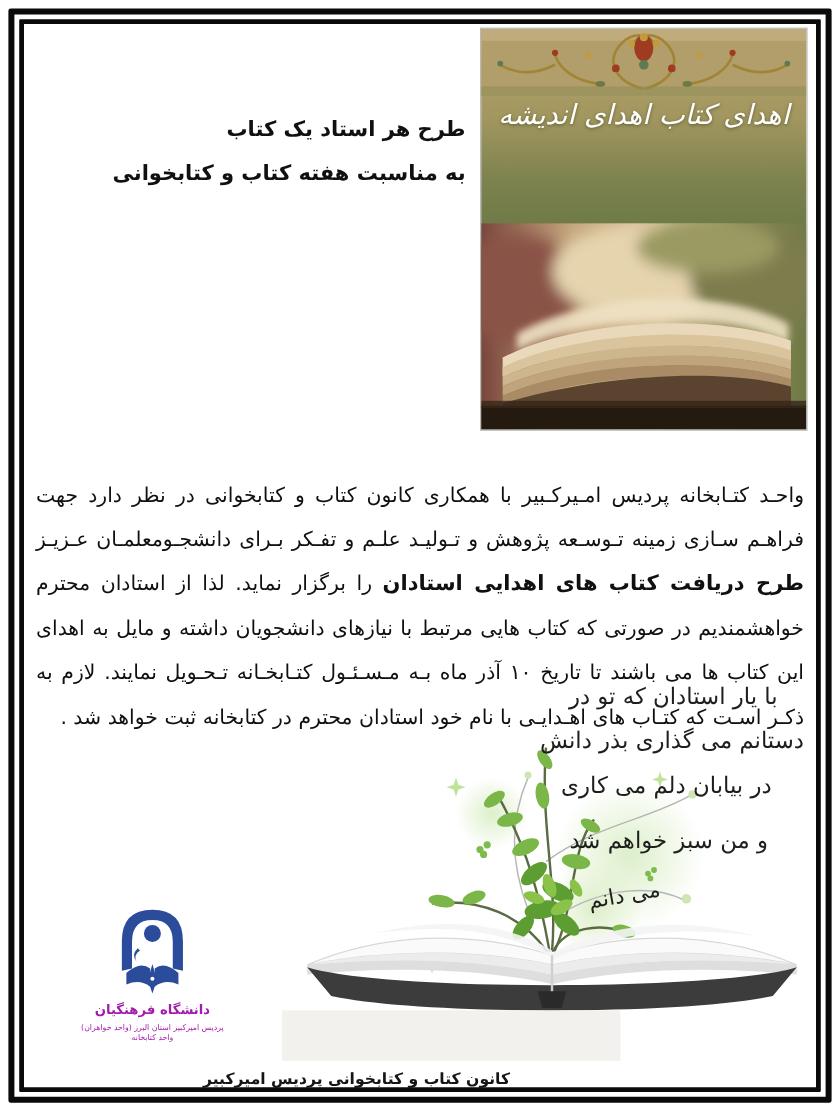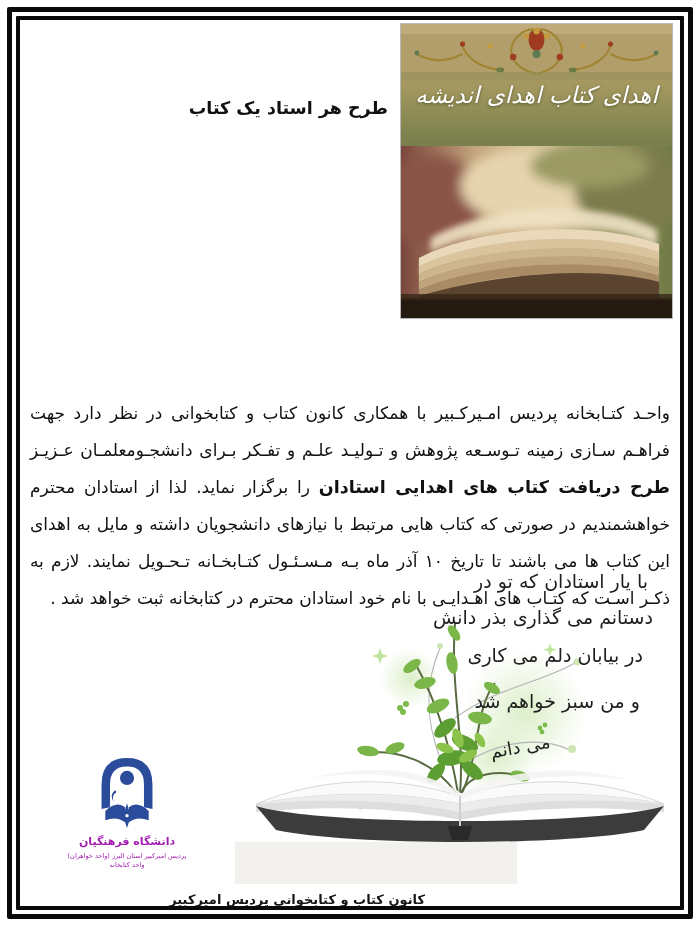--- a/index.html
+++ b/index.html
@@ -10,21 +10,21 @@
   }
   
   .frame-outer{position:absolute;inset:7px;border:5px solid #0a0a0a;border-radius:2px;pointer-events:none;z-index:40;}
   .frame-inner{position:absolute;inset:16px;border:4px solid #0a0a0a;border-radius:1px;pointer-events:none;z-index:40;}
 
   
   .title-block{position:absolute;top:90px;left:28px;width:360px;direction:rtl;color:#101010;}
   .title-line{font-weight:bold;font-size:17.5px;line-height:37px;}
 
   
-  .banner{position:absolute;top:23px;left:400px;width:273px;height:296px;overflow:hidden;
+  .banner{position:absolute;top:23px;left:400px;width:273px;height:336px;overflow:hidden;
     background:linear-gradient(180deg,#b7a26c 0%,#a2975f 22%,#7d824e 38%,#6f7b49 48%,#6c7847 60%);
     border:1px solid #b9b9b9;box-sizing:border-box;}
   .banner .calligraphy{position:absolute;top:58px;left:0;right:0;text-align:center;direction:rtl;
     color:#ffffff;font-family:"DejaVu Serif","Liberation Serif",serif;font-style:italic;
     font-size:23px;letter-spacing:1px;text-shadow:0 1px 3px rgba(40,45,20,.55);}
   .banner svg{display:block;}
   .banner .ornament{position:absolute;top:0;left:0;width:100%;height:56px;}
   .banner .photo{position:absolute;bottom:0;left:0;width:100%;height:172px;}
 
   
@@ -47,20 +47,21 @@
   .logo-unit{font-size:6.5px;direction:rtl;margin-top:1px;}
 </style>
 </head>
 <body>
 
 <div class="frame-outer"></div>
 <div class="frame-inner"></div>
 
 <div class="title-block">
   <div class="title-line">طرح هر استاد یک کتاب</div>
+  <div class="title-line">به مناسبت هفته کتاب و کتابخوانی</div>
 </div>
 
 <div class="banner">
   <svg class="ornament" viewBox="0 0 273 56" preserveAspectRatio="none">
     <rect x="0" y="0" width="273" height="56" fill="#b29e6a"></rect>
     <rect x="0" y="0" width="273" height="10" fill="#c4b183" opacity="0.7"></rect>
     <g stroke="#a08433" stroke-width="2.2" fill="none" opacity="0.95">
       <path d="M136,50 C112,44 104,26 118,12 C128,2 142,4 146,14"></path>
       <path d="M137,50 C161,44 169,26 155,12 C145,2 131,4 127,14"></path>
       <path d="M100,46 C80,44 66,34 62,22"></path>
@@ -125,21 +126,21 @@
     <rect x="0" y="152" width="273" height="20" fill="#241a10"></rect>
     <rect x="0" y="148" width="273" height="6" fill="#362718" opacity="0.8"></rect>
   </svg>
 </div>
 
 <div class="main-paragraph" dir="rtl">
   <span>واحـد کتـابخانه پردیس امـیرکـبیر با همکاری کانون کتاب و کتابخوانی در نظر دارد جهت فراهـم سـازی زمینه تـوسـعه پژوهش و تـولیـد علـم و تفـکر بـرای دانشجـومعلمـان عـزیـز </span><b>طرح دریافت کتاب های اهدایی استادان</b><span> را برگزار نماید. لذا از استادان محترم خواهشمندیم در صورتی که کتاب هایی مرتبط با نیازهای دانشجویان داشته و مایل به اهدای این کتاب ها می باشند تا تاریخ ۱۰ آذر ماه بـه مـسـئـول کتـابخـانه تـحـویل نمایند. لازم به ذکـر اسـت که کتـاب های اهـدایـی با نام خود استادان محترم در کتابخانه ثبت خواهد شد .</span>
 </div>
 
 <div class="poem-line" style="top:570px;right:52px;">با یار استادان که تو در</div>
-<div class="poem-line" style="top:606px;right:47px;">دستانم می گذاری بذر دانش</div>
+<div class="poem-line" style="top:606px;right:30px;">دستانم می گذاری بذر دانش</div>
 <div class="poem-line" style="top:644px;right:57px;">در بیابان دلم می کاری</div>
 <div class="poem-line" style="top:690px;right:60px;">و من سبز خواهم شد</div>
 <div class="poem-line" style="top:736px;right:150px;font-size:18px;transform:rotate(-10deg);">می دانم</div>
 
 <div class="caption-patch"></div>
 
 <svg class="artwork" viewBox="0 0 430 280">
   <defs>
     <radialGradient id="glow" cx="0.5" cy="0.5" r="0.5">
       <stop offset="0" stop-color="#d9edc4" stop-opacity="0.9"></stop>

